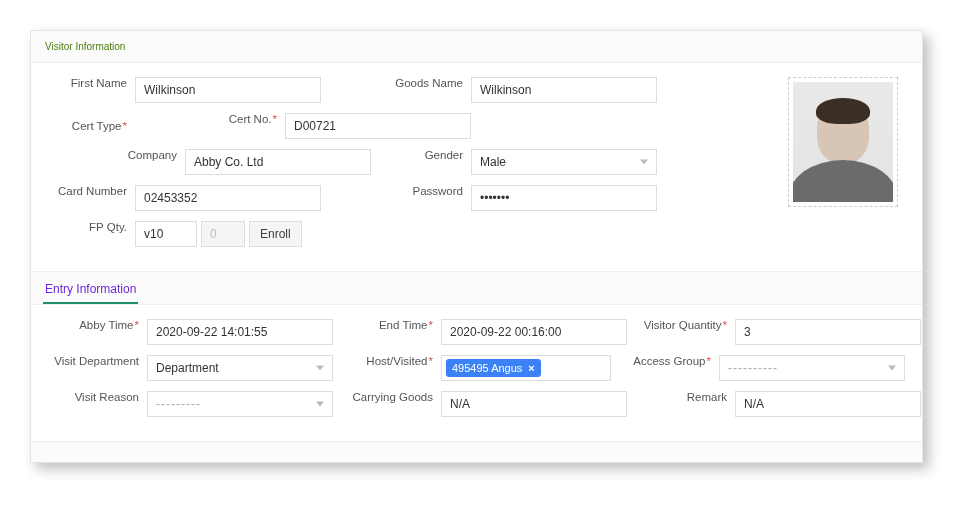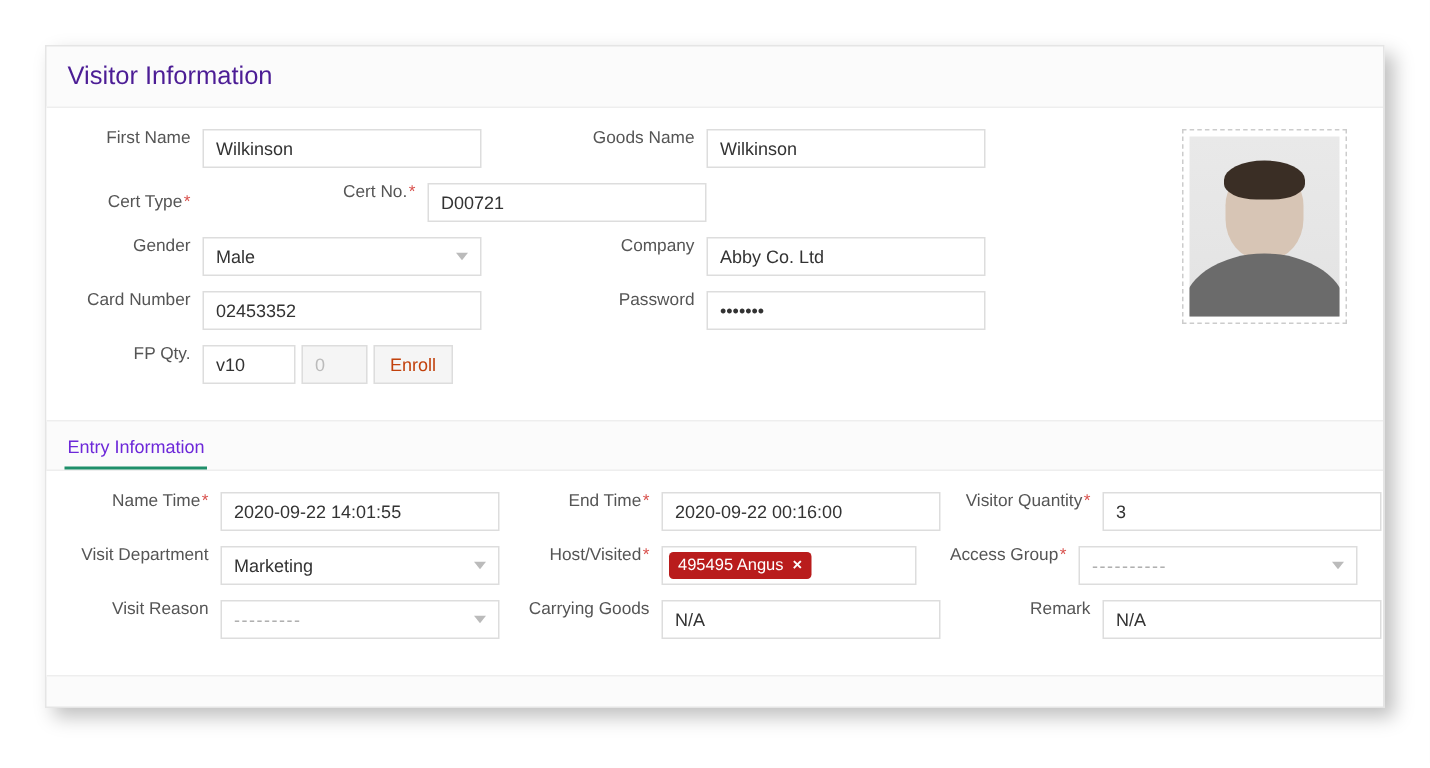--- a/index.html
+++ b/index.html
@@ -13,22 +13,22 @@
   }
   .panel {
     width: 893px;
     border: 1px solid #e5e5e5;
     background: #fbfbfb;
     box-shadow: 6px 6px 12px rgba(0,0,0,0.25);
     padding-bottom: 20px;
   }
   .section-title {
     padding: 10px 14px 10px 14px;
-    font-size: 17px;
-    color: #4c1d95;
+    font-size: 10px;
+    color: #4d7c0f;
   }
   .section-body {
     background: #fff;
     border-top: 1px solid #eee;
     border-bottom: 1px solid #eee;
     padding: 14px 14px 14px 14px;
     position: relative;
   }
   .row {
     display: flex;
@@ -74,21 +74,21 @@
     border-left: 4px solid transparent;
     border-right: 4px solid transparent;
     border-top: 5px solid #bbb;
   }
   .btn {
     height: 26px;
     border: 1px solid #ddd;
     background: #f5f5f5;
     padding: 0 10px;
     font-size: 12px;
-    color: #c2410c;
+    color: #404040;
     display: inline-flex;
     align-items: center;
     cursor: pointer;
   }
   .photo-box {
     position: absolute;
     right: 24px;
     top: 14px;
     width: 110px;
     height: 130px;
@@ -149,21 +149,21 @@
     height: 26px;
     border: 1px solid #ddd;
     width: 170px;
     display: flex;
     align-items: center;
     padding: 0 4px;
     position: relative;
     background: #fff;
   }
   .chip {
-    background: #b91c1c;
+    background: #3b82f6;
     color: #fff;
     border-radius: 3px;
     height: 18px;
     display: inline-flex;
     align-items: center;
     padding: 0 6px;
     font-size: 11px;
   }
   .chip .x {
     margin-left: 6px;
@@ -206,30 +206,30 @@
       <div class="field">
         <div class="label"><span>Cert Type</span><span class="req">*</span></div>
       </div>
       <div class="field" style="margin-left:50px;">
         <div class="label"><span>Cert No.</span><span class="req">*</span></div>
         <div class="input w170">D00721</div>
       </div>
     </div>
 
     <div class="row">
+      <div class="field" style="margin-left:50px;">
+        <div class="label">Company</div>
+        <div class="input w170">Abby Co. Ltd</div>
+      </div>
       <div class="field">
         <div class="label">Gender</div>
         <div class="select w170">
           <span>Male</span>
           <span class="caret"></span>
         </div>
-      </div>
-      <div class="field" style="margin-left:50px;">
-        <div class="label">Company</div>
-        <div class="input w170">Abby Co. Ltd</div>
       </div>
     </div>
 
     <div class="row">
       <div class="field">
         <div class="label">Card Number</div>
         <div class="input w170">02453352</div>
       </div>
       <div class="field" style="margin-left:50px;">
         <div class="label">Password</div>
@@ -249,38 +249,38 @@
   </div>
 
   <div style="border-bottom:1px solid #eee;">
     <div class="entry-tab">Entry Information</div>
   </div>
 
   <div class="section-body entry three">
 
     <div class="row">
       <div class="field">
-        <div class="label"><span>Name Time</span><span class="req">*</span></div>
+        <div class="label"><span>Abby Time</span><span class="req">*</span></div>
         <div class="input w170">2020-09-22 14:01:55</div>
       </div>
       <div class="field">
         <div class="label"><span>End Time</span><span class="req">*</span></div>
         <div class="input w170">2020-09-22 00:16:00</div>
       </div>
       <div class="field">
         <div class="label"><span>Visitor Quantity</span><span class="req">*</span></div>
         <div class="input w170">3</div>
       </div>
     </div>
 
     <div class="row">
       <div class="field">
         <div class="label">Visit Department</div>
         <div class="select w170">
-          <span>Marketing</span>
+          <span>Department</span>
           <span class="caret"></span>
         </div>
       </div>
       <div class="field">
         <div class="label"><span>Host/Visited</span><span class="req">*</span></div>
         <div class="chip-select">
           <span class="chip">
             <span>495495 Angus</span>
             <span class="x">×</span>
           </span>

